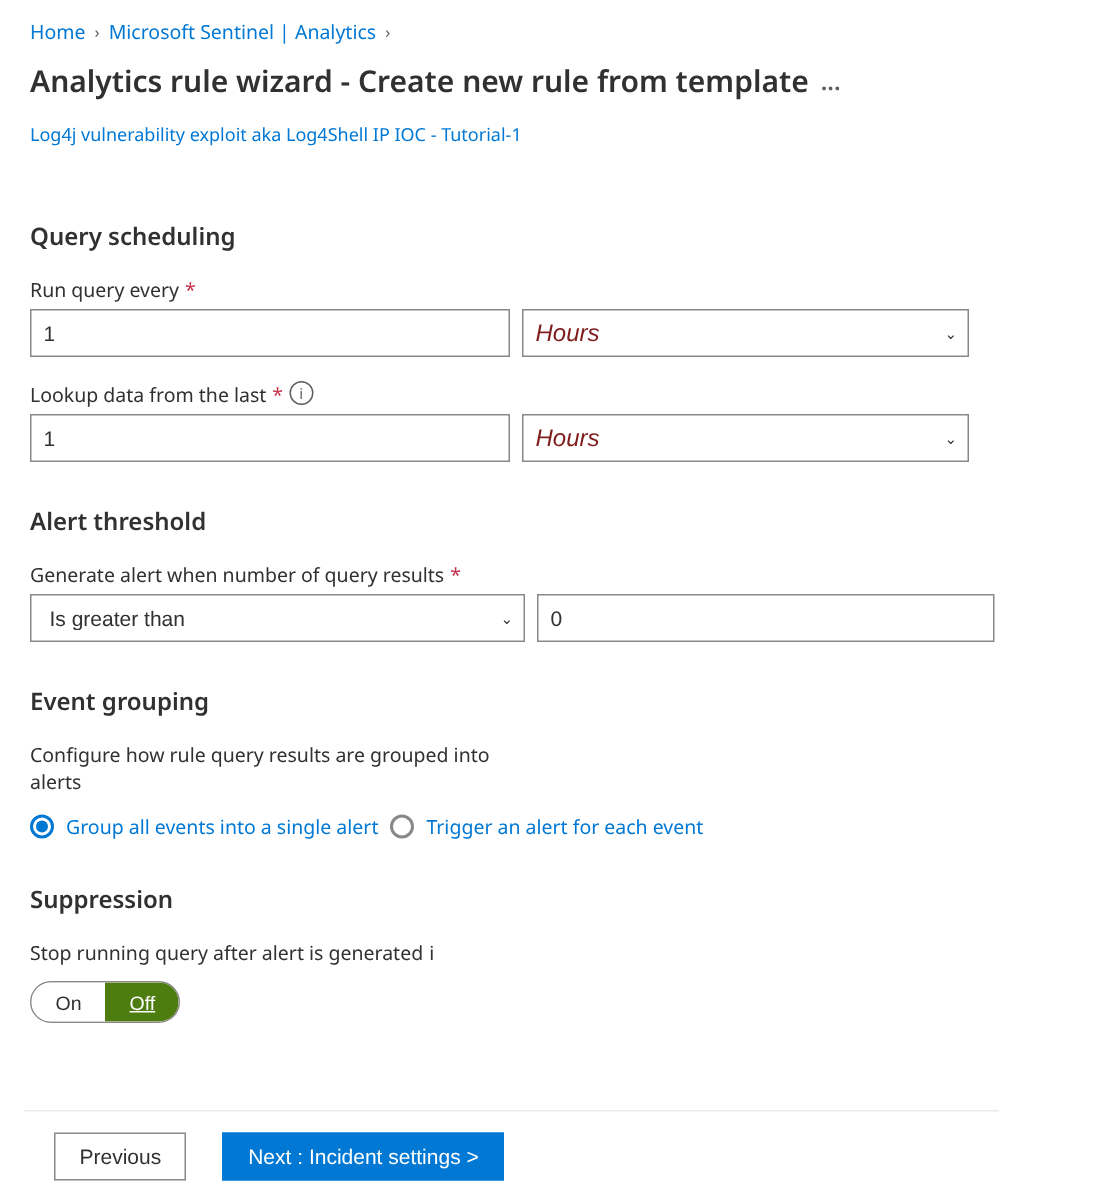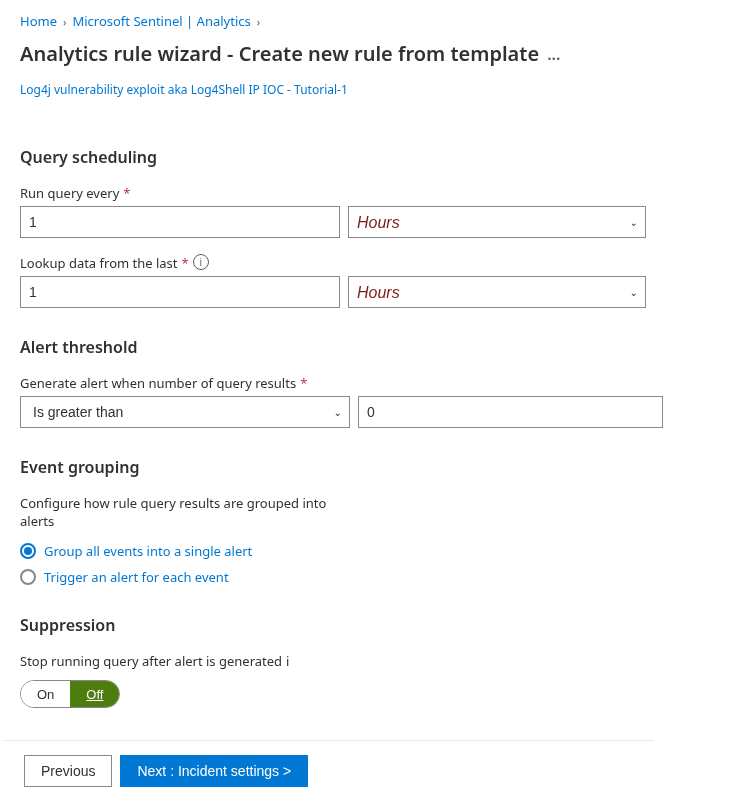--- a/index.html
+++ b/index.html
@@ -182,21 +182,21 @@
     .event-grouping-desc {
       font-size: 13px;
       color: #323130;
       margin-bottom: 12px;
       max-width: 310px;
       line-height: 1.4;
     }
 
     .radio-group {
       display: flex;
-      flex-direction: column;
+      flex-direction: row;
       gap: 8px;
     }
 
     .radio-item {
       display: flex;
       align-items: center;
       gap: 8px;
       cursor: pointer;
     }
 
@@ -261,27 +261,27 @@
     }
     .toggle-btn.off {
       background: #4d7c0f;
       color: #fff;
       text-decoration: underline;
     }
 
     .footer {
       position: fixed;
       bottom: 0;
-      left: 4px;
+      left: 16px;
       width: 650px;
       background: #fff;
       border-top: 1px solid #edebe9;
       padding: 14px 20px;
       display: flex;
-      gap: 8px;
+      gap: 24px;
       align-items: center;
     }
 
     .btn-secondary {
       padding: 5px 16px;
       border: 1px solid #8a8886;
       background: #fff;
       color: #323130;
       font-size: 14px;
       cursor: pointer;

